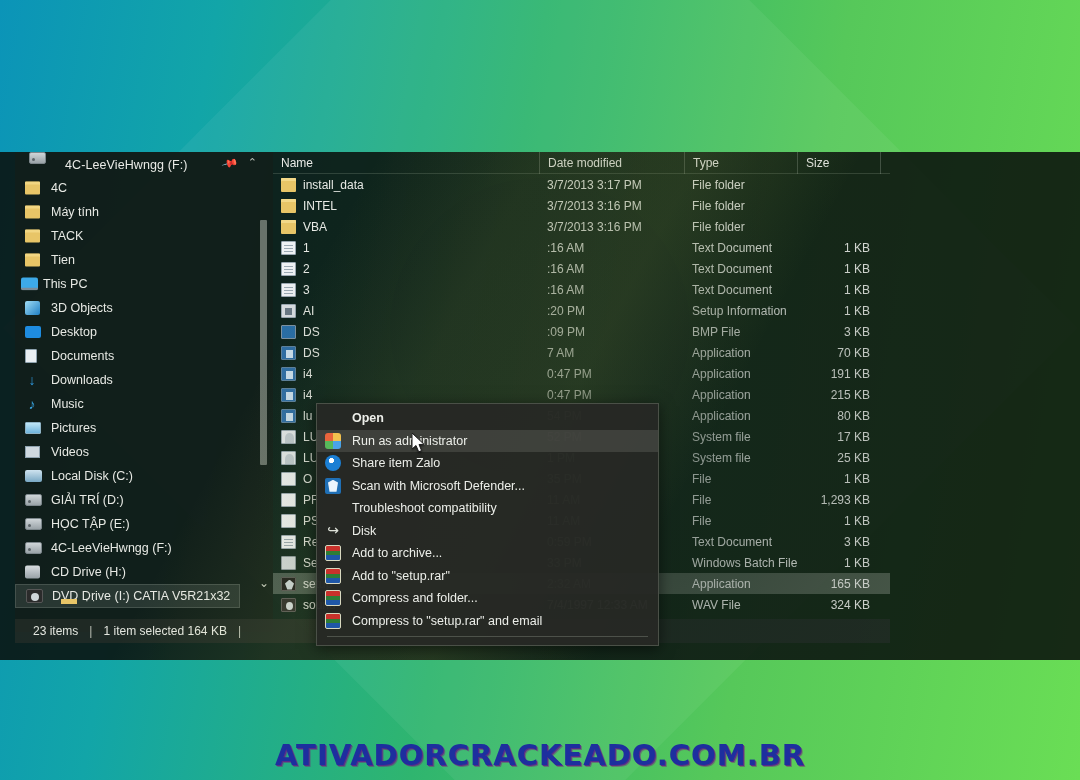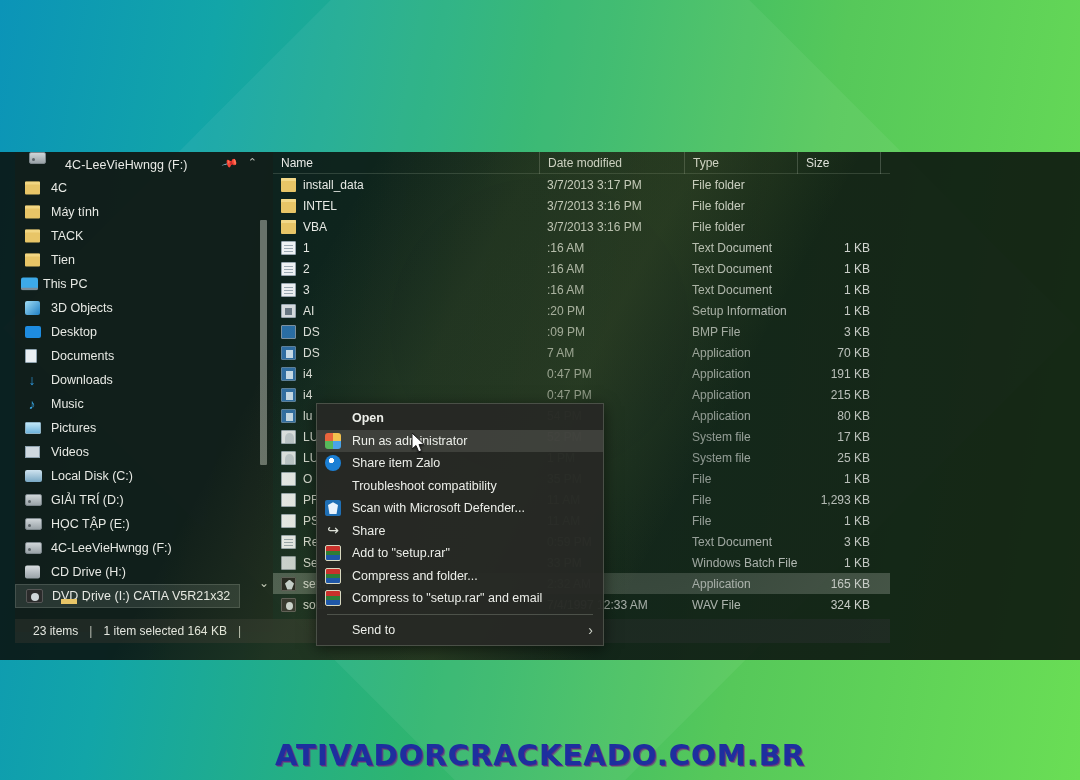--- a/index.html
+++ b/index.html
@@ -178,21 +178,21 @@
     font-size: 12px; color: #e3e6df;
     gap: 0px;
     z-index: 5;
   }
   .statusbar .sb-sep { padding: 0 11px; color: #b9beb4; }
 
   
   .ctxmenu {
     position: absolute;
     left: 316px; top: 251px;
-    width: 288px;
+    width: 343px;
     background: rgba(38,40,36,0.97);
     border: 1px solid rgba(120,128,115,0.45);
     box-shadow: 0 3px 14px rgba(0,0,0,0.55);
     padding: 3px 0 4px 0;
     z-index: 20;
     font-size: 12.5px;
     color: #eceee9;
   }
   .ctx-item {
     position: relative;
@@ -555,47 +555,47 @@
       </div>
       <div class="ctx-item hl">
         <span class="ctx-ico ci-shield"></span>
         <span>Run as administrator</span>
       </div>
       <div class="ctx-item">
         <span class="ctx-ico ci-zalo"></span>
         <span>Share item Zalo</span>
       </div>
       <div class="ctx-item">
-        <span>Troubleshoot compatibility</span>
-      </div>
-      <div class="ctx-item">
         <span class="ctx-ico ci-defender"></span>
         <span>Scan with Microsoft Defender...</span>
       </div>
       <div class="ctx-item">
+        <span>Troubleshoot compatibility</span>
+      </div>
+      <div class="ctx-item">
         <span class="ctx-ico ci-share">↪</span>
-        <span>Share</span>
+        <span>Disk</span>
+      </div>
+      <div class="ctx-item">
+        <span class="ctx-ico ci-rar"></span>
+        <span>Add to archive...</span>
       </div>
       <div class="ctx-item">
         <span class="ctx-ico ci-rar"></span>
         <span>Add to "setup.rar"</span>
       </div>
       <div class="ctx-item">
         <span class="ctx-ico ci-rar"></span>
         <span>Compress and folder...</span>
       </div>
       <div class="ctx-item">
         <span class="ctx-ico ci-rar"></span>
         <span>Compress to "setup.rar" and email</span>
       </div>
       <div class="ctx-sep"></div>
-      <div class="ctx-item">
-        <span>Send to</span>
-        <span class="ctx-arrow">›</span>
-      </div>
     </div>
 
   <div class="cursor">
     <svg width="16" height="22" viewBox="0 0 16 22">
       <polygon points="0,0 0,16 4,12.5 6.7,18.8 9.6,17.6 7,11.5 12,11.3" fill="#ffffff" stroke="#1a1a1a" stroke-width="1"></polygon>
     </svg>
   </div>
 
 </div>
 

